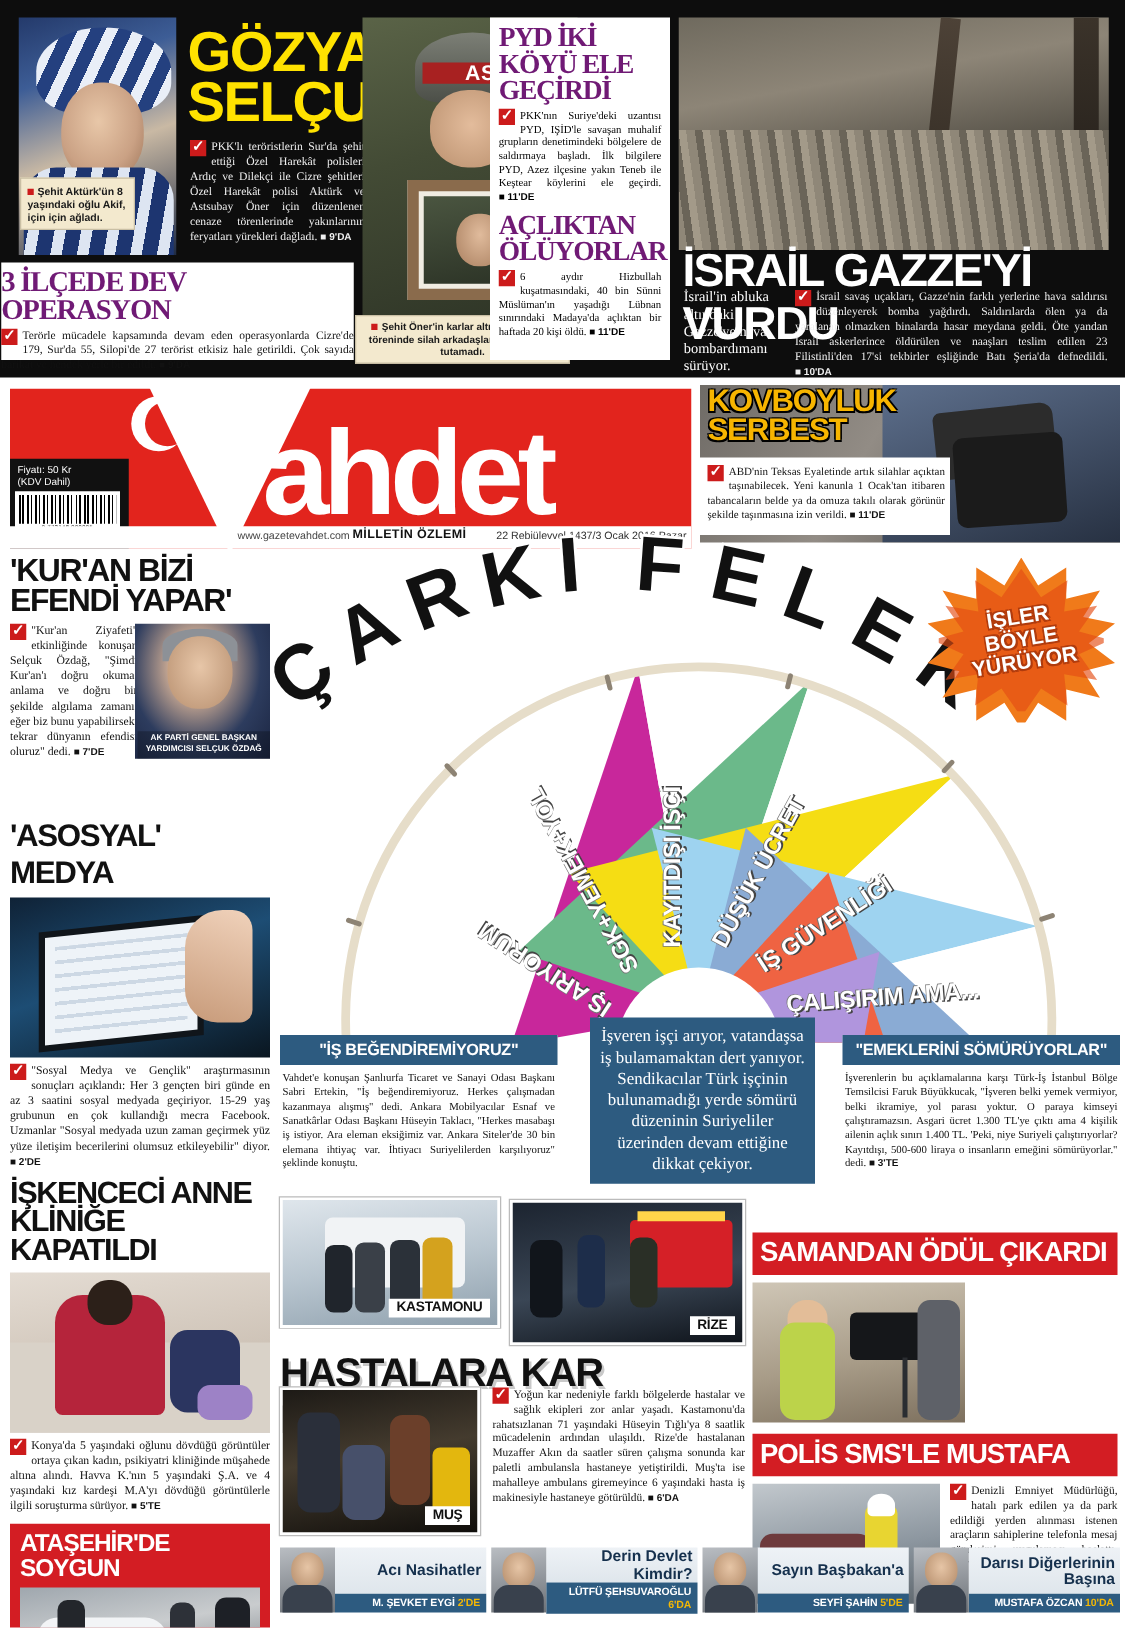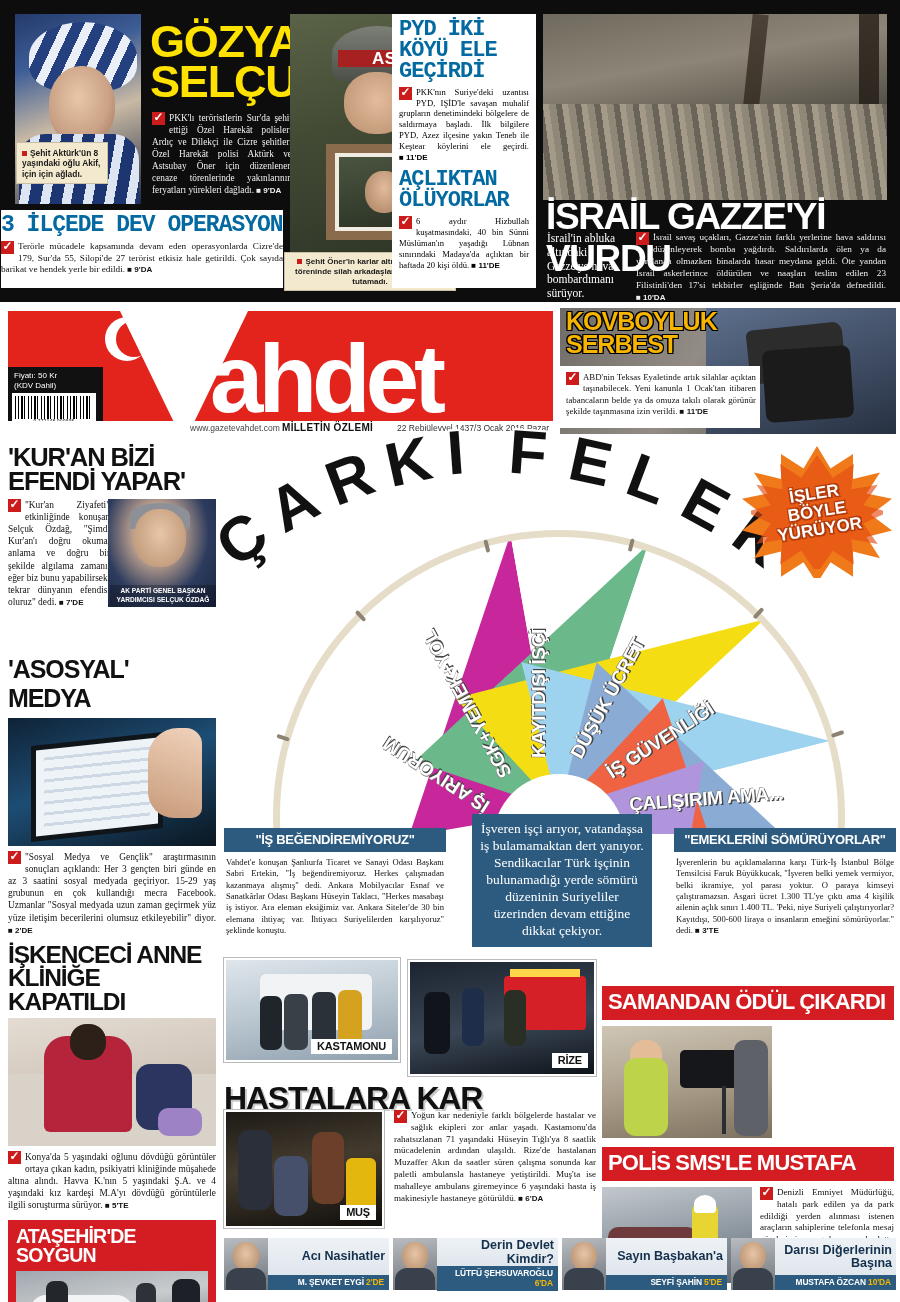--- a/index.html
+++ b/index.html
@@ -65,21 +65,21 @@
   .tick { display:inline-block; width:13px; height:13px; background:#cc1b1b; position:relative;
           vertical-align:-2px; margin-right:4px; float:left; }
   .tick::after{ content:"✓"; position:absolute; left:1.5px; top:-2px; color:#fff; font-size:12px;
     font-weight:bold; font-family:"Liberation Sans",sans-serif; }
   .pg { font-family:"Liberation Sans",sans-serif; font-weight:bold; font-size:8px; white-space:nowrap;}
   .pg::before{content:"■ ";}
 
   
   .box-oper { position:absolute; left:1px; top:210px; width:282px; height:78px; background:#fff;
      padding:5px 0; }
-  .hl-black { font-family:Liberation Mono, monospace; font-weight:bold; color:#0369a1;
+  .hl-black { font-family:Liberation Serif, serif; font-weight:bold; color:#701a75;
      letter-spacing:-1px; line-height:.95; }
   .box-oper .hl-black{ font-size:23px; }
   .box-oper p { font-size:9.2px; line-height:1.28; text-align:justify; margin-top:4px; color:#111;}
 
   
   .box-pyd { position:absolute; left:392px; top:14px; width:144px; height:274px; background:#fff;
      padding:6px 7px; }
   .box-pyd .hl-black{ font-size:22px; }
   .box-pyd p { font-size:8.6px; line-height:1.27; text-align:justify; margin-top:4px;}
   .box-pyd .hl2 { margin-top:7px; font-size:22px; }

